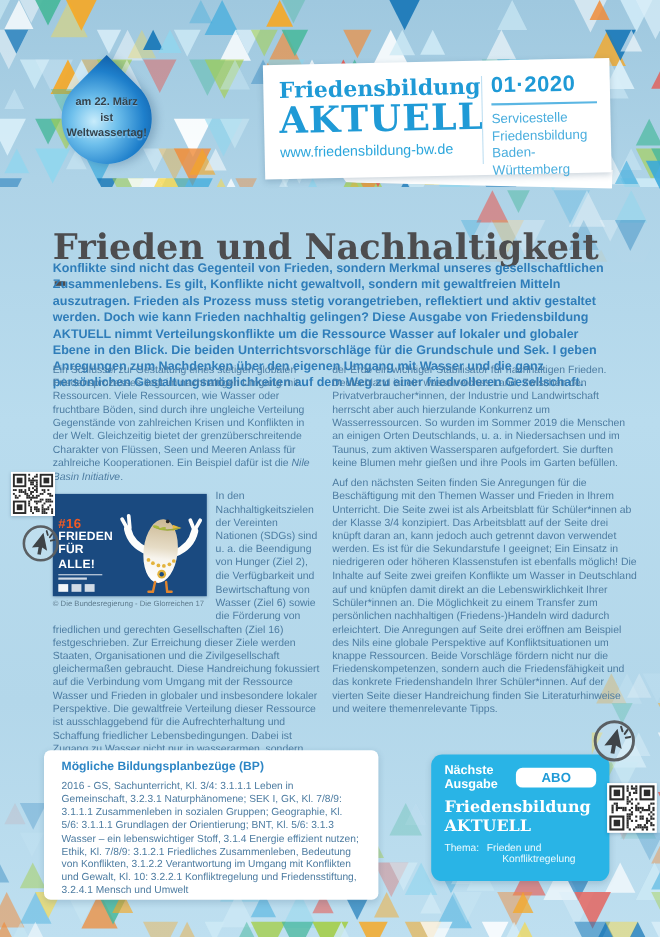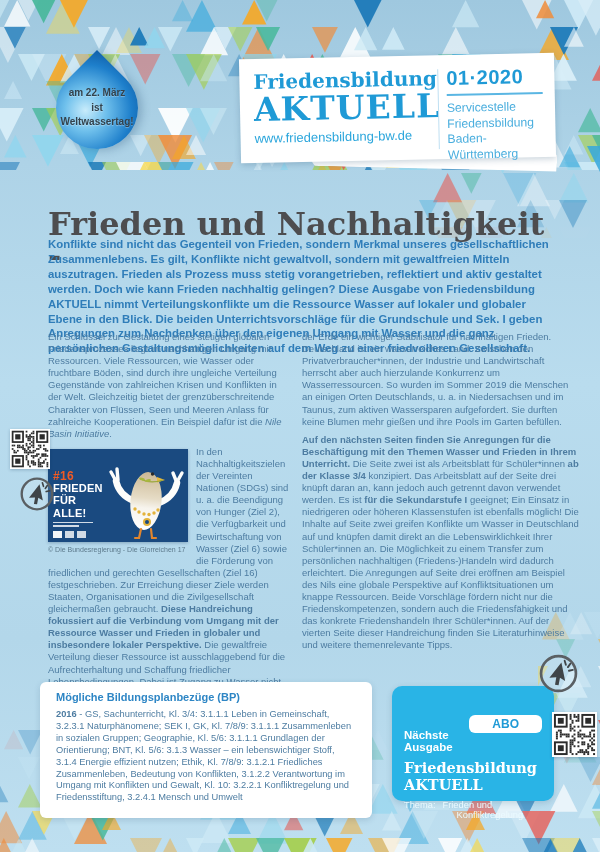--- a/index.html
+++ b/index.html
@@ -46,21 +46,21 @@
   .h1b{font-size:26px;line-height:31px;text-align:right;}
   .intro{position:absolute;left:48px;top:237px;width:512px;margin:0;z-index:5;
         font-size:11.4px;font-weight:bold;color:#2f7db9;line-height:14.9px;}
 
   
   .columns{position:absolute;left:48px;top:331px;width:532px;height:350px;z-index:5;display:flex;gap:9px;
         font-size:9.5px;line-height:12.1px;color:#4d7ca1;}
   .col p{margin:0 0 6px 0;}
   .col-left{width:245px;}
   .col-right{width:278px;}
-  .b{font-weight:bold;}
+  .b{font-weight:normal;}
   .i{font-style:italic;}
 
   
   .figure-float{float:left;width:140px;margin:3px 8px 2px 0;}
   .poster{width:140px;height:93px;background:#1a4a80;display:flex;box-shadow:0 1px 3px rgba(20,50,90,.3);}
   .poster-text{width:56px;padding:21px 0 4px 5px;box-sizing:border-box;display:flex;flex-direction:column;}
   .poster-badge{color:#f15a24;font-weight:bold;font-size:12px;letter-spacing:.3px;}
   .poster-t1,.poster-t2{color:#ffffff;font-weight:bold;font-size:11px;line-height:1.12;letter-spacing:.2px;}
   .poster-tagline{margin-top:3px;}
   .poster-tagline i{display:block;height:1.6px;background:rgba(255,255,255,.8);margin-bottom:1.5px;}
@@ -74,30 +74,30 @@
 
   
   .qr{position:absolute;z-index:6;background:#fff;box-shadow:0 1px 3px rgba(20,50,90,.25);}
   .qr-left{left:10px;top:429px;width:40px;height:40px;}
   .qr-br{left:552px;top:712px;width:45px;height:45px;}
   .click-icon{position:absolute;z-index:6;}
   .click-left{left:19px;top:476px;width:36px;height:36px;}
   .click-right{left:538px;top:653px;width:41px;height:41px;}
 
   
-  .bp-box{position:absolute;left:40px;top:682px;width:332px;height:136px;background:#ffffff;border-radius:6px;
+  .bp-box{position:absolute;left:40px;top:682px;width:304px;height:136px;background:#ffffff;border-radius:6px;
         z-index:5;padding:9px 16px;box-sizing:border-box;box-shadow:0 2px 6px rgba(40,80,110,.18);}
   .bp-title{font-size:11px;font-weight:bold;color:#2e86c5;}
   .bp-body{margin:6px 0 0 0;font-size:9.3px;line-height:11.9px;color:#4d7ca1;}
 
   
   .next-box{position:absolute;left:392px;top:686px;width:162px;height:115px;background:#29b4e6;border-radius:10px;
         z-index:5;padding:9px 12px;box-sizing:border-box;box-shadow:0 2px 6px rgba(40,80,110,.2);}
   .nb-row{display:flex;align-items:center;justify-content:space-between;}
-  .nb-label{font-size:11.5px;font-weight:bold;color:#ffffff;margin-top:34px;}
+  .nb-label{font-size:11.5px;font-weight:bold;color:#ffffff;}
   .nb-abo{background:#ffffff;color:#1f9ad6;font-weight:bold;font-size:12px;padding:2px 23px;border-radius:6px;cursor:pointer;}
   .nb-title{margin-top:7px;font-family:"DejaVu Serif",serif;font-weight:bold;font-size:14.5px;line-height:1.15;color:#ffffff;}
   .nb-theme{margin-top:7px;display:flex;gap:7px;font-size:9.3px;color:#eafaff;}
   .nb-theme-val .ind{display:block;padding-left:14px;}
 </style>
 </head>
 <body>
 
 <div class="page">
 

